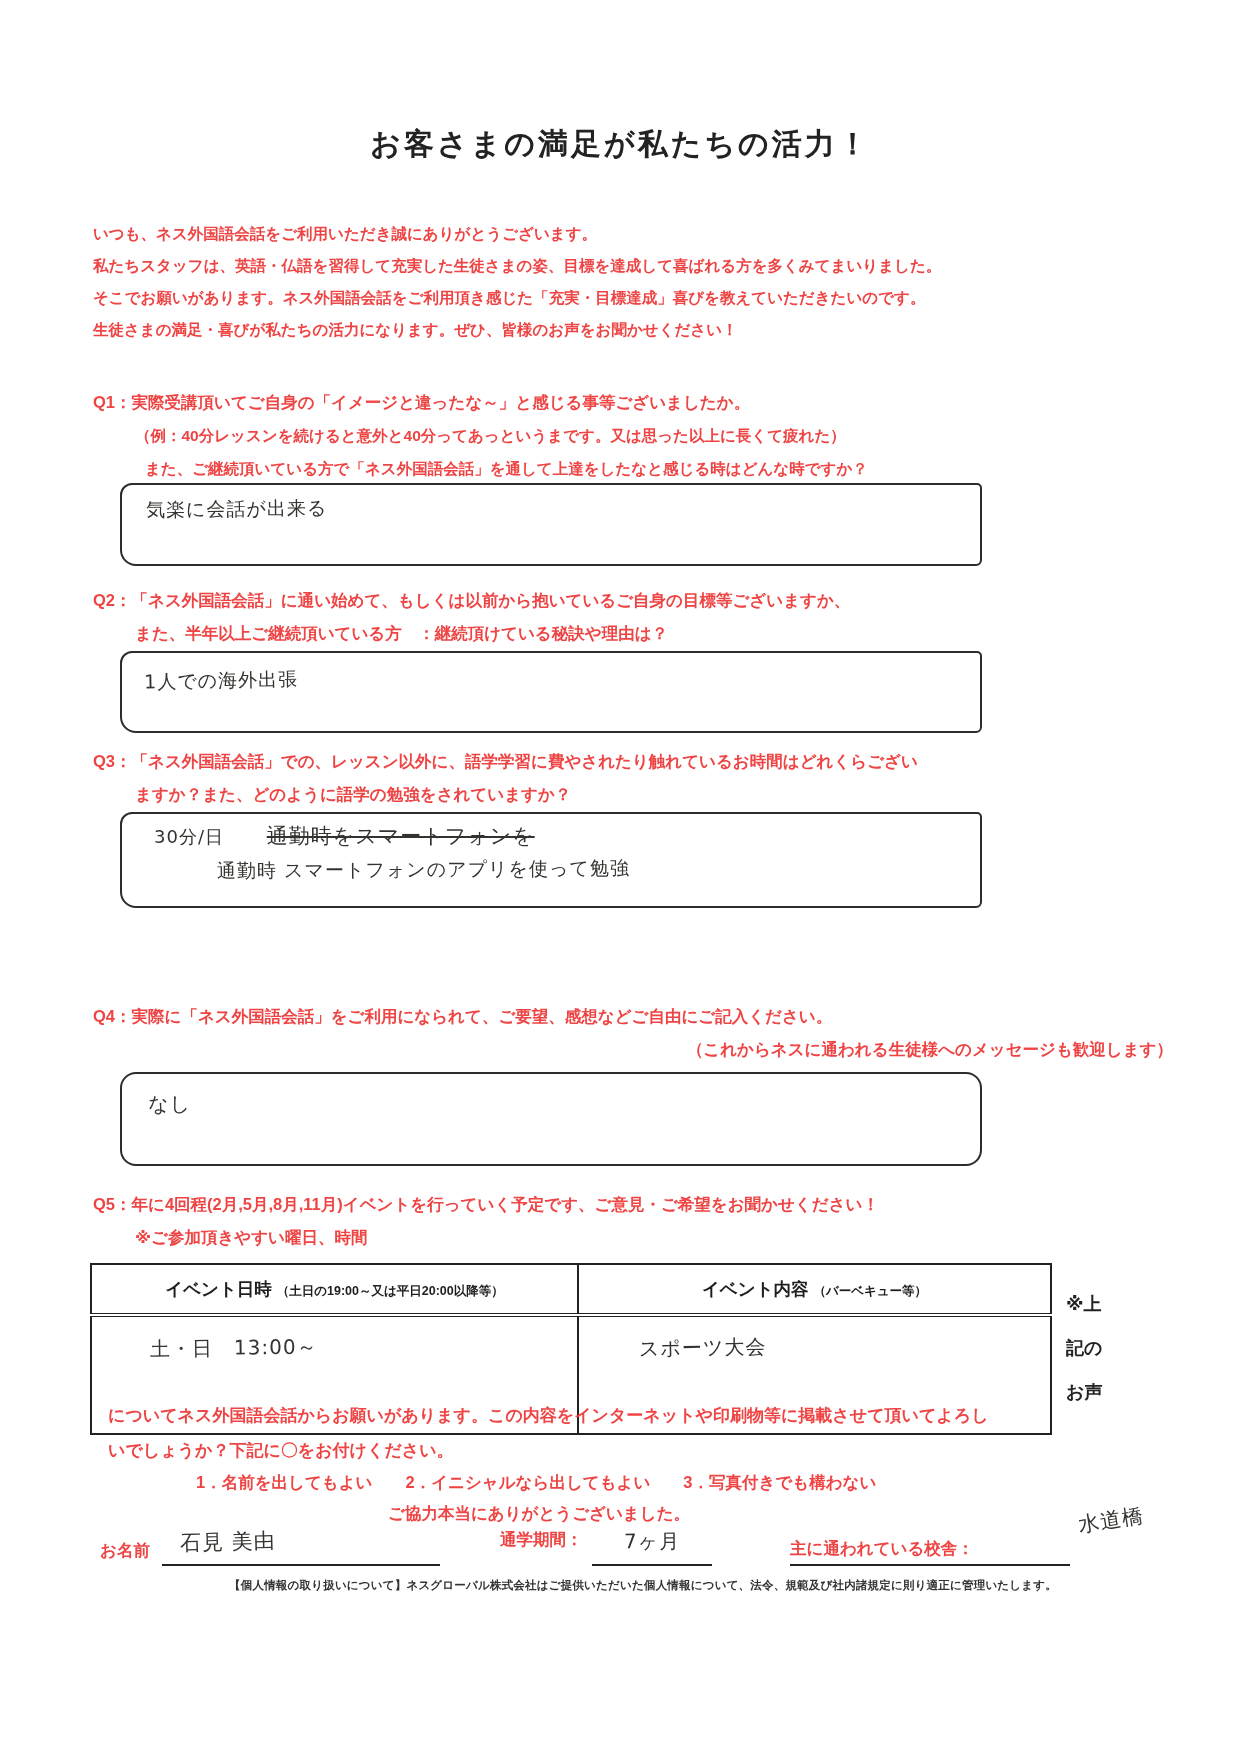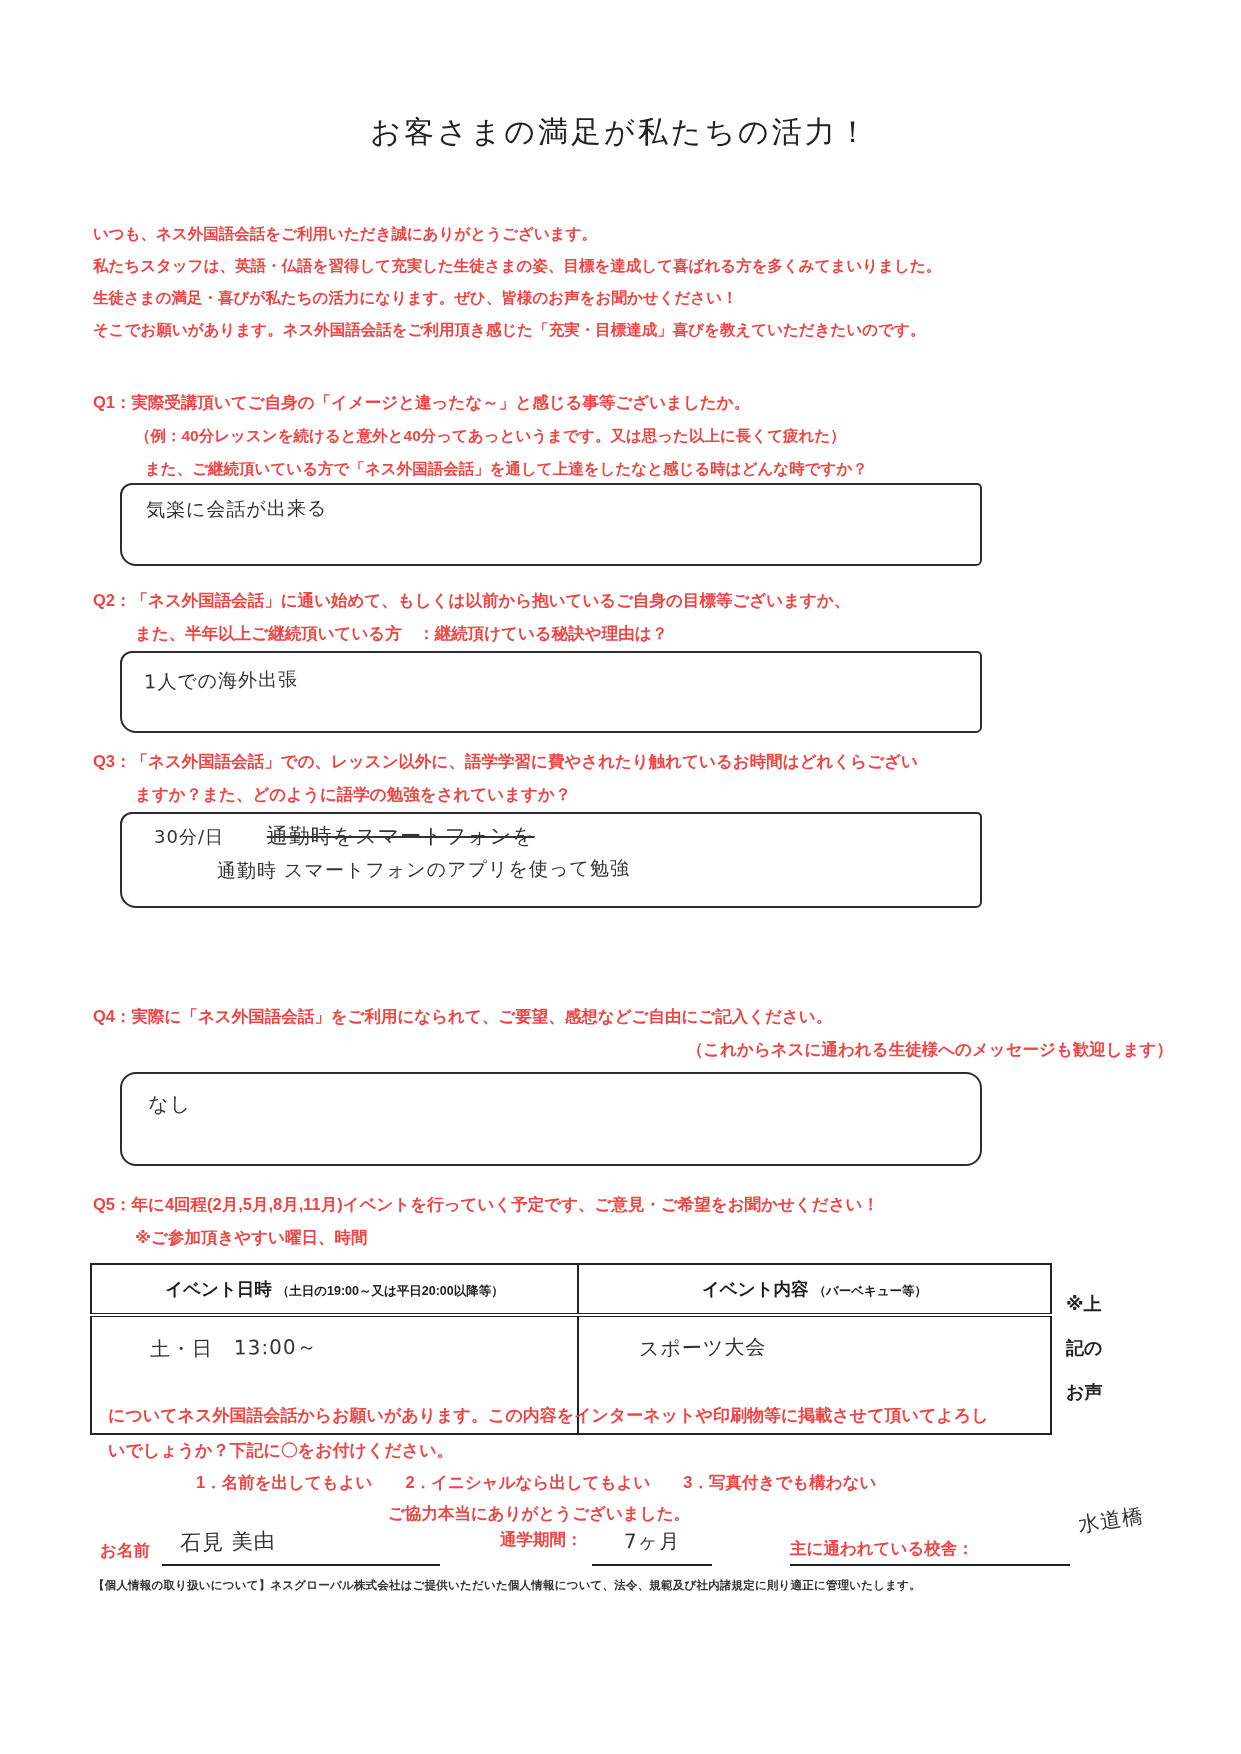--- a/index.html
+++ b/index.html
@@ -7,23 +7,23 @@
     width:1241px; height:1754px;
     background:#ffffff;
     font-family:"Liberation Sans","DejaVu Sans",sans-serif;
     color:#1e1e1e;
     position:relative;
     overflow:hidden;
   }
   .abs { position:absolute; }
   .printed { font-weight:600; color:#ef4444; }
   .title {
-    left:0; right:0; top:112px;
+    left:0; right:0; top:124px;
     text-align:center;
-    font-size:30px; font-weight:400;
+    font-size:30px; font-weight:700;
     letter-spacing:3px; color:#222;
   }
   .intro { left:93px; top:218px; width:1060px; font-size:15.5px; line-height:32px; }
   .q-block { font-size:16.5px; line-height:33px; }
   .q-label { font-weight:700; }
   .q-note { font-size:15.5px; }
   .ans-box {
     border:2px solid #2c2c2c;
     border-radius:12px 5px 6px 16px;
     background:#fff;
@@ -53,22 +53,22 @@
   .privacy { font-size:11.5px; font-weight:600; color:#333; letter-spacing:0.2px; }
 </style>
 </head>
 <body>
 
 <div class="abs title">お客さまの満足が私たちの活力！</div>
 
 <div class="abs intro printed">
   <div>いつも、ネス外国語会話をご利用いただき誠にありがとうございます。</div>
   <div>私たちスタッフは、英語・仏語を習得して充実した生徒さまの姿、目標を達成して喜ばれる方を多くみてまいりました。</div>
+  <div>そこでお願いがあります。ネス外国語会話をご利用頂き感じた「充実・目標達成」喜びを教えていただきたいのです。</div>
   <div>生徒さまの満足・喜びが私たちの活力になります。ぜひ、皆様のお声をお聞かせください！</div>
-  <div>そこでお願いがあります。ネス外国語会話をご利用頂き感じた「充実・目標達成」喜びを教えていただきたいのです。</div>
 </div>
 
 <div class="abs q-block printed" style="left:93px; top:386px; width:1080px;">
   <div><span class="q-label">Q1：</span><span>実際受講頂いてご自身の「イメージと違ったな～」と感じる事等ございましたか。</span></div>
   <div class="q-note" style="padding-left:42px;">（例：40分レッスンを続けると意外と40分ってあっというまです。又は思った以上に長くて疲れた）</div>
   <div class="q-note" style="padding-left:52px;">また、ご継続頂いている方で「ネス外国語会話」を通して上達をしたなと感じる時はどんな時ですか？</div>
 </div>
 <div class="abs ans-box" style="left:120px; top:483px; width:858px; height:79px;">
   <div class="hw" style="padding:8px 0 0 24px; font-size:19px; transform:rotate(-0.6deg);">気楽に会話が出来る</div>
 </div>
@@ -152,13 +152,13 @@
   <span class="abs printed" style="left:500px; top:1px; font-size:16.5px;">通学期間：</span>
   <span class="abs underline-field" style="left:592px; top:0; width:120px; height:36px; text-align:center;">
     <span class="hw" style="font-size:20px; display:inline-block; transform:rotate(-0.5deg);">7ヶ月</span>
   </span>
   <span class="abs printed underline-field" style="left:790px; top:-24px; width:280px; height:60px; font-size:16.5px;">
     <span style="position:absolute; left:0; bottom:4px;">主に通われている校舎：</span>
   </span>
   <span class="abs hw" style="left:1078px; top:-22px; font-size:21px; transform:rotate(-9deg); display:inline-block;">水道橋</span>
 </div>
 
-<div class="abs privacy" style="left:93px; top:1578px; width:1100px;">【個人情報の取り扱いについて】ネスグローバル株式会社はご提供いただいた個人情報について、法令、規範及び社内諸規定に則り適正に管理いたします。</div>
+<div class="abs privacy" style="left:93px; top:1578px; width:1100px;text-align:center;">【個人情報の取り扱いについて】ネスグローバル株式会社はご提供いただいた個人情報について、法令、規範及び社内諸規定に則り適正に管理いたします。</div>
 
 </body></html>

